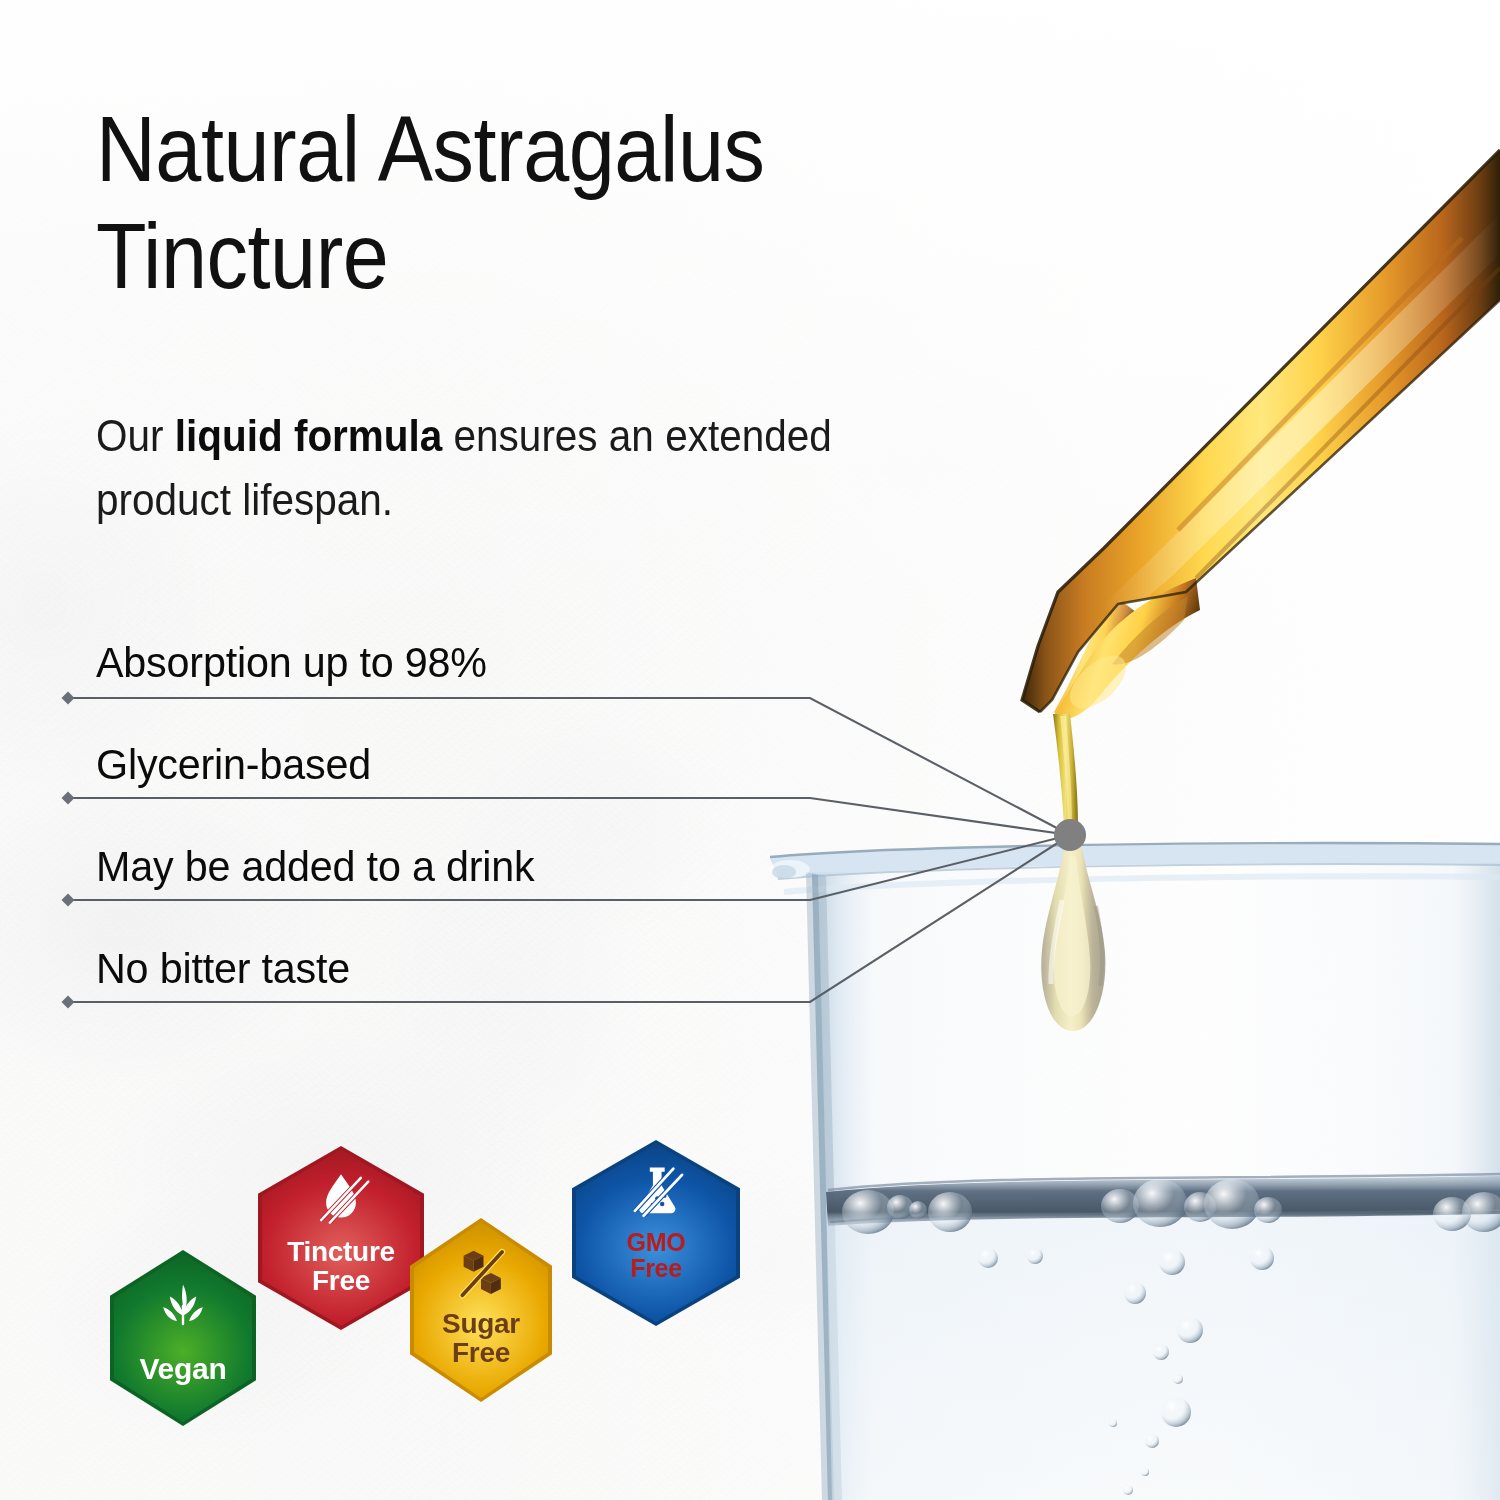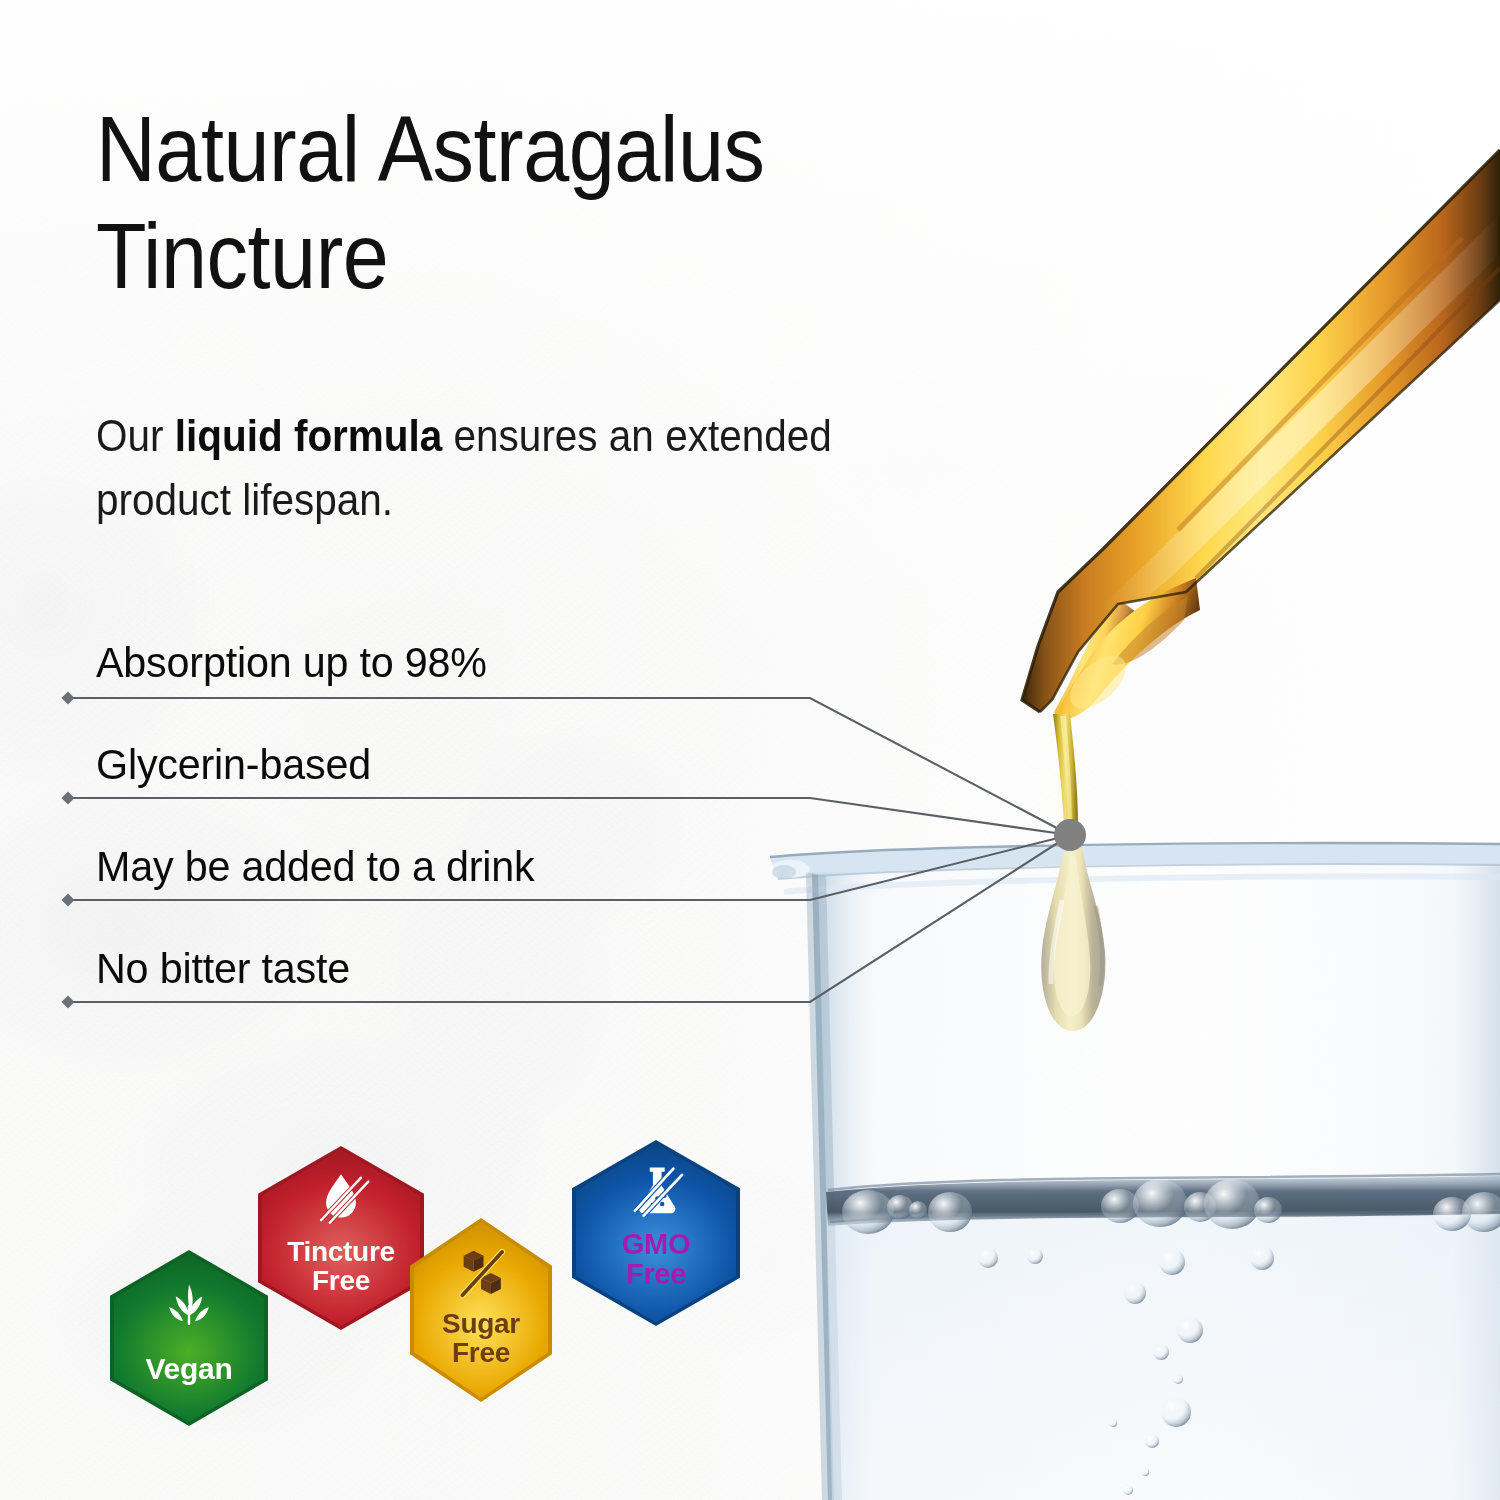--- a/index.html
+++ b/index.html
@@ -268,21 +268,21 @@
   </div>
 
   <div id="feature-host">
       <div class="feature" style="top: 638px;">Absorption up to 98%</div>
       <div class="feature" style="top: 740px;">Glycerin-based</div>
       <div class="feature" style="top: 842px;">May be added to a drink</div>
       <div class="feature" style="top: 944px;">No bitter taste</div>
     </div>
 
   <div id="badge-host">
-      <div class="badge" style="left: 110px; top: 1250px; width: 158px; height: 176px;">
+      <div class="badge" style="left: 110px; top: 1250px; width: 146px; height: 176px;">
         <div class="hx" style="background: rgb(12, 99, 36); filter: drop-shadow(rgba(0, 0, 0, 0.28) 0px 4px 7px);"></div>
         <div class="hx" style="inset: 4px; background: radial-gradient(78% 62% at 50% 58%, rgb(76, 175, 39) 0%, rgb(17, 122, 46) 62%, rgb(12, 99, 36) 100%);"></div>
         <div class="ico" style="top: 26px;">
           <svg viewBox="0 0 100 100" width="60" height="60">
             <g fill="#fff">
               <path d="M50 14c7 14 8 30 3 46-6-16-5-32-3-46z"></path>
               <path d="M28 34c12 6 20 18 23 32-13-5-21-17-23-32z"></path>
               <path d="M72 34c-12 6-20 18-23 32 13-5 21-17 23-32z"></path>
               <path d="M17 52c11 3 19 12 23 23-12-2-20-11-23-23z"></path>
               <path d="M83 52c-11 3-19 12-23 23 12-2 20-11 23-23z"></path>
@@ -352,17 +352,17 @@
             <g stroke="#0E55A8" stroke-width="8" stroke-linecap="round">
               <line x1="18" y1="80" x2="80" y2="12"></line>
               <line x1="32" y1="88" x2="94" y2="22"></line>
             </g>
             <g stroke="#fff" stroke-width="4.5" stroke-linecap="round">
               <line x1="16" y1="82" x2="78" y2="14"></line>
               <line x1="30" y1="90" x2="92" y2="24"></line>
             </g>
           </svg>
         </div>
-        <div class="lbl" style="top: 90px; font-size: 29px; color: #a21caf;"><span>GMO</span><br><span>Free</span></div>
+        <div class="lbl" style="top: 90px; font-size: 25px; color: #b91c1c;"><span>GMO</span><br><span>Free</span></div>
       </div>
     </div>
 
 </div>
 
 </body></html>

